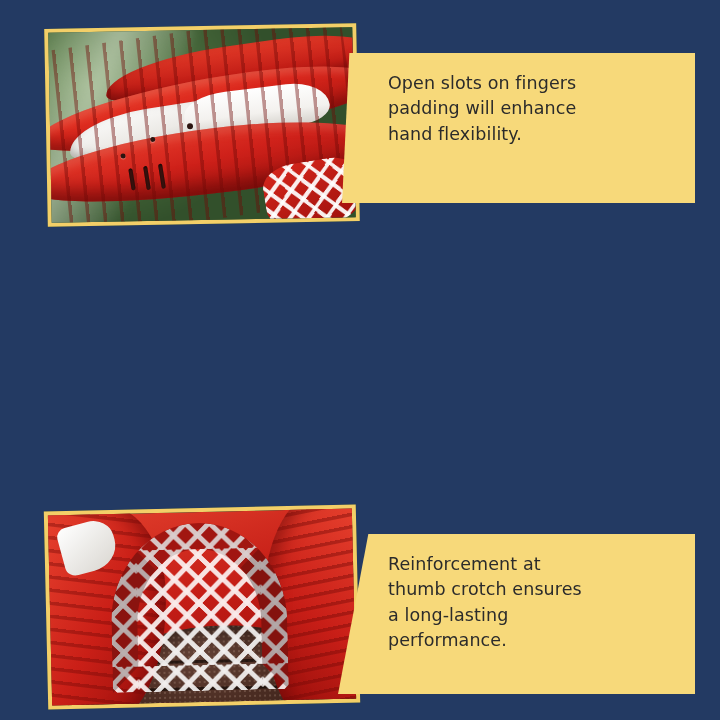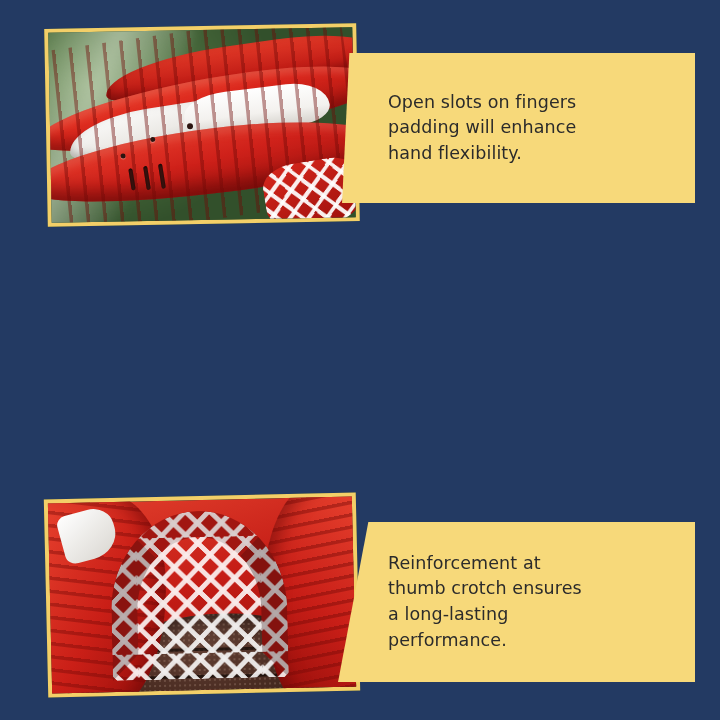--- a/index.html
+++ b/index.html
@@ -6,21 +6,21 @@
   body{
     width:720px;height:720px;overflow:hidden;
     background:#233a63;
     font-family:"DejaVu Sans","Liberation Sans",sans-serif;
     position:relative;
   }
   .infographic{position:absolute;inset:0;}
 
   .feature-row{position:absolute;left:0;width:720px;}
   #row-0{top:0;height:240px;}
-  #row-1{top:240px;height:230px;text-decoration:underline;}
+  #row-1{top:252px;height:230px;text-decoration:underline;}
   #row-2{top:470px;height:250px;}
 
   
   .photo-frame{
     position:absolute;
     border:4px solid #f3cf68;
     box-sizing:border-box;
     overflow:hidden;
     background:#2d4a2d;
   }
@@ -127,21 +127,21 @@
     border:26px solid transparent;box-sizing:border-box;
     border-radius:52% 52% 0 0/62% 62% 0 0;
     border-top-color:rgba(0,0,0,.12);border-left-color:rgba(0,0,0,.25);
     border-right-color:rgba(0,0,0,.28);}
 
   
   .text-panel{
     position:absolute;
     background:#f7d97a;
     box-sizing:border-box;
-    display:flex;align-items:center;
+    display:flex;
   }
   #text-0{left:330px;top:53px;width:365px;height:150px;
           clip-path:polygon(5.3% 0%,100% 0%,100% 100%,3.3% 100%);}
   #text-1{left:330px;top:282px;width:365px;height:160px;
           clip-path:polygon(10.5% 0%,100% 0%,100% 100%,2.2% 100%);}
   .text-body{
     color:#2b2b2b;
     font-size:17.5px;
     line-height:1.46;
     white-space:pre-line;

